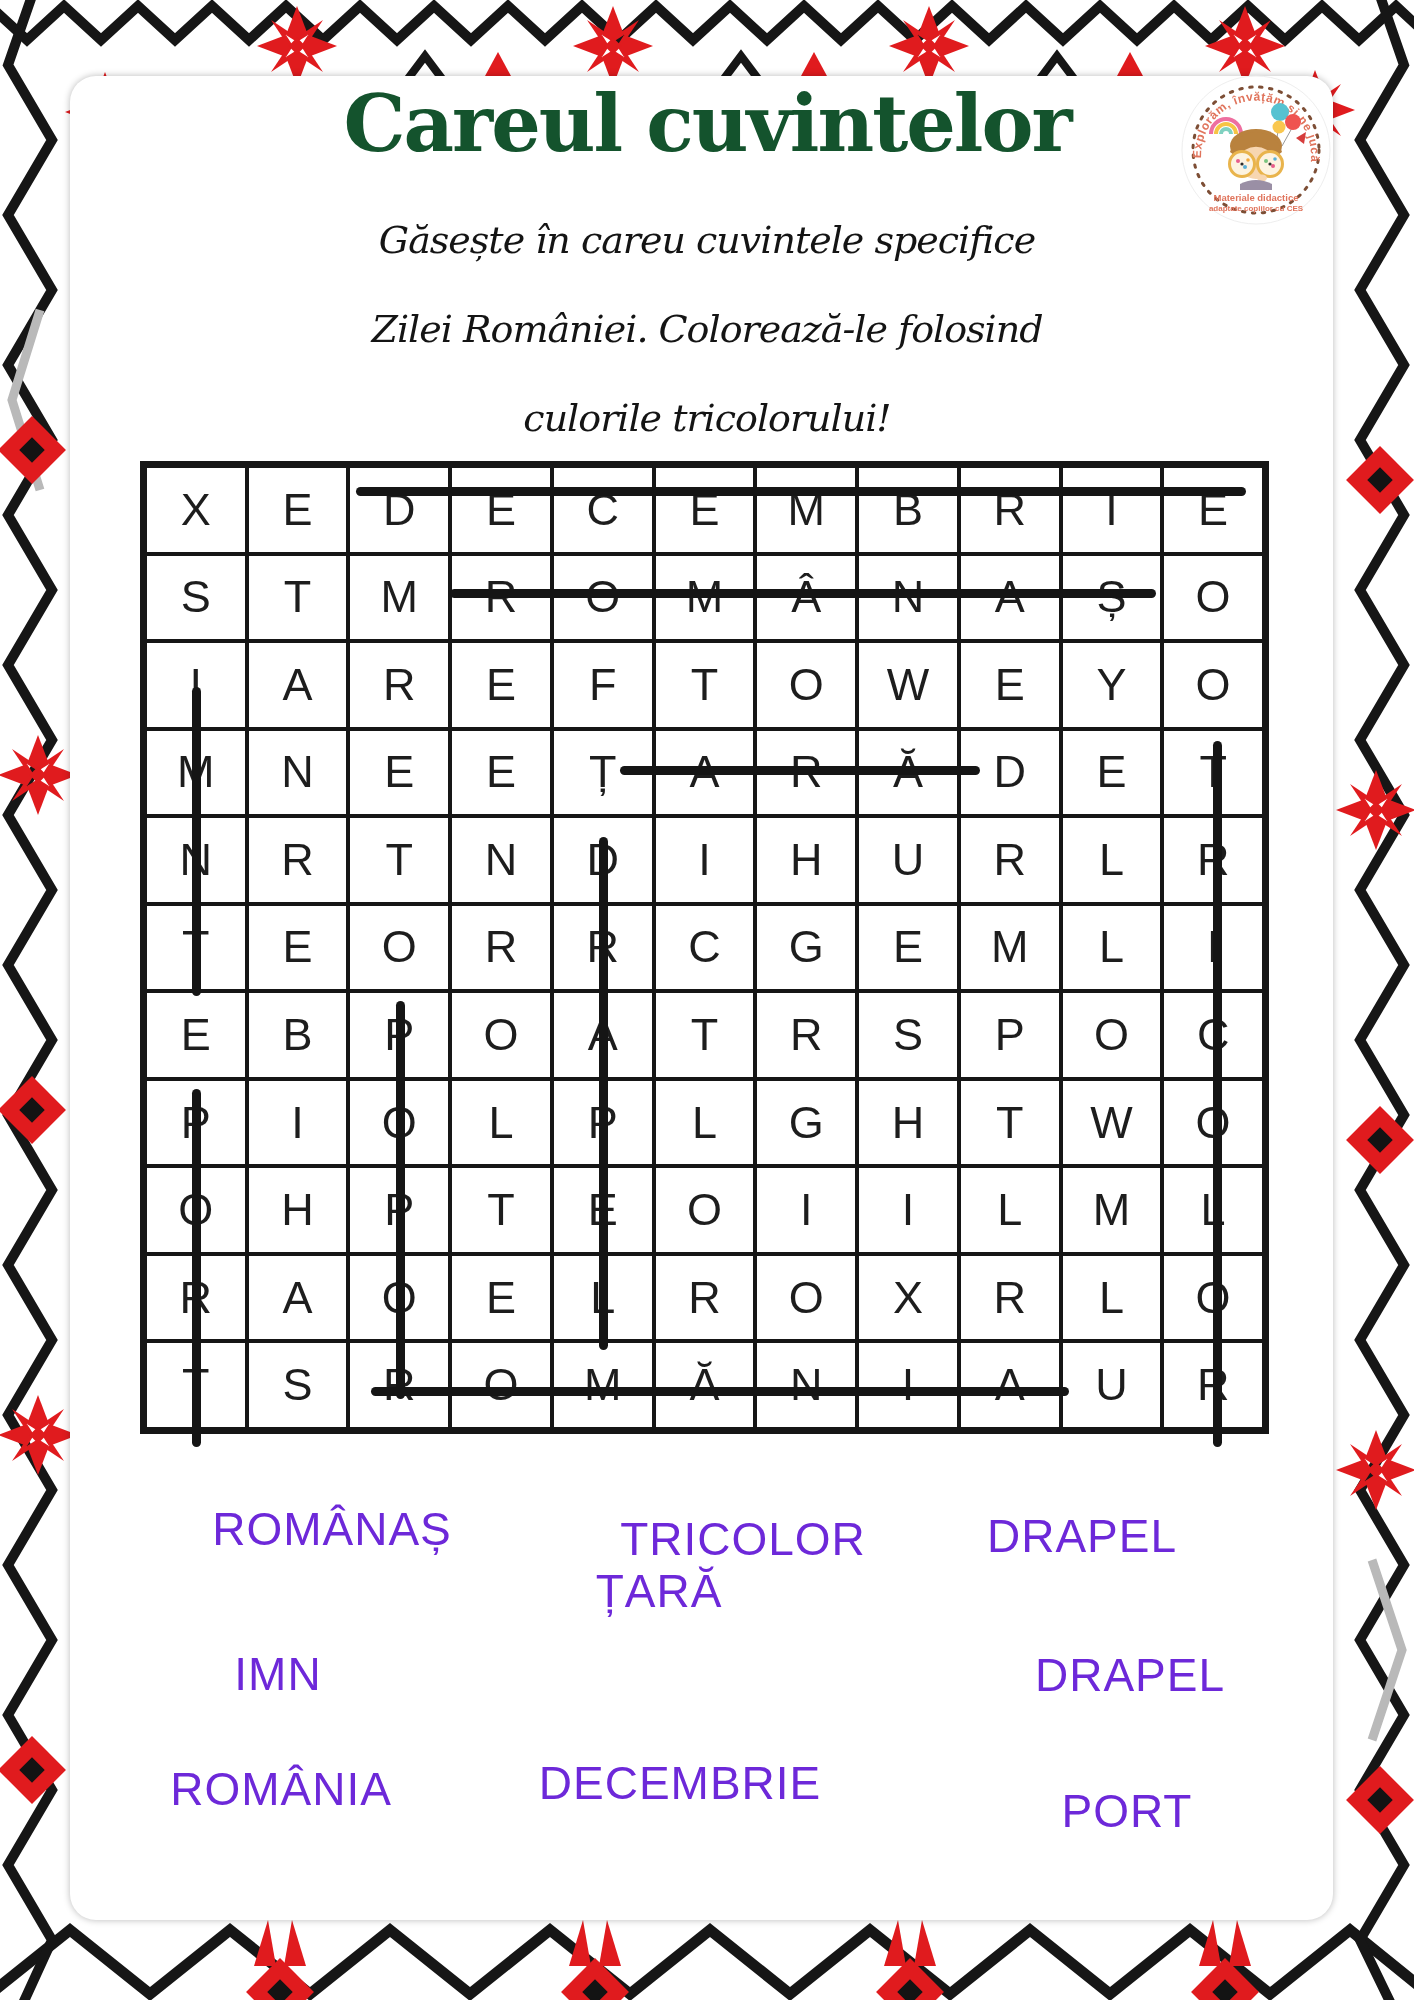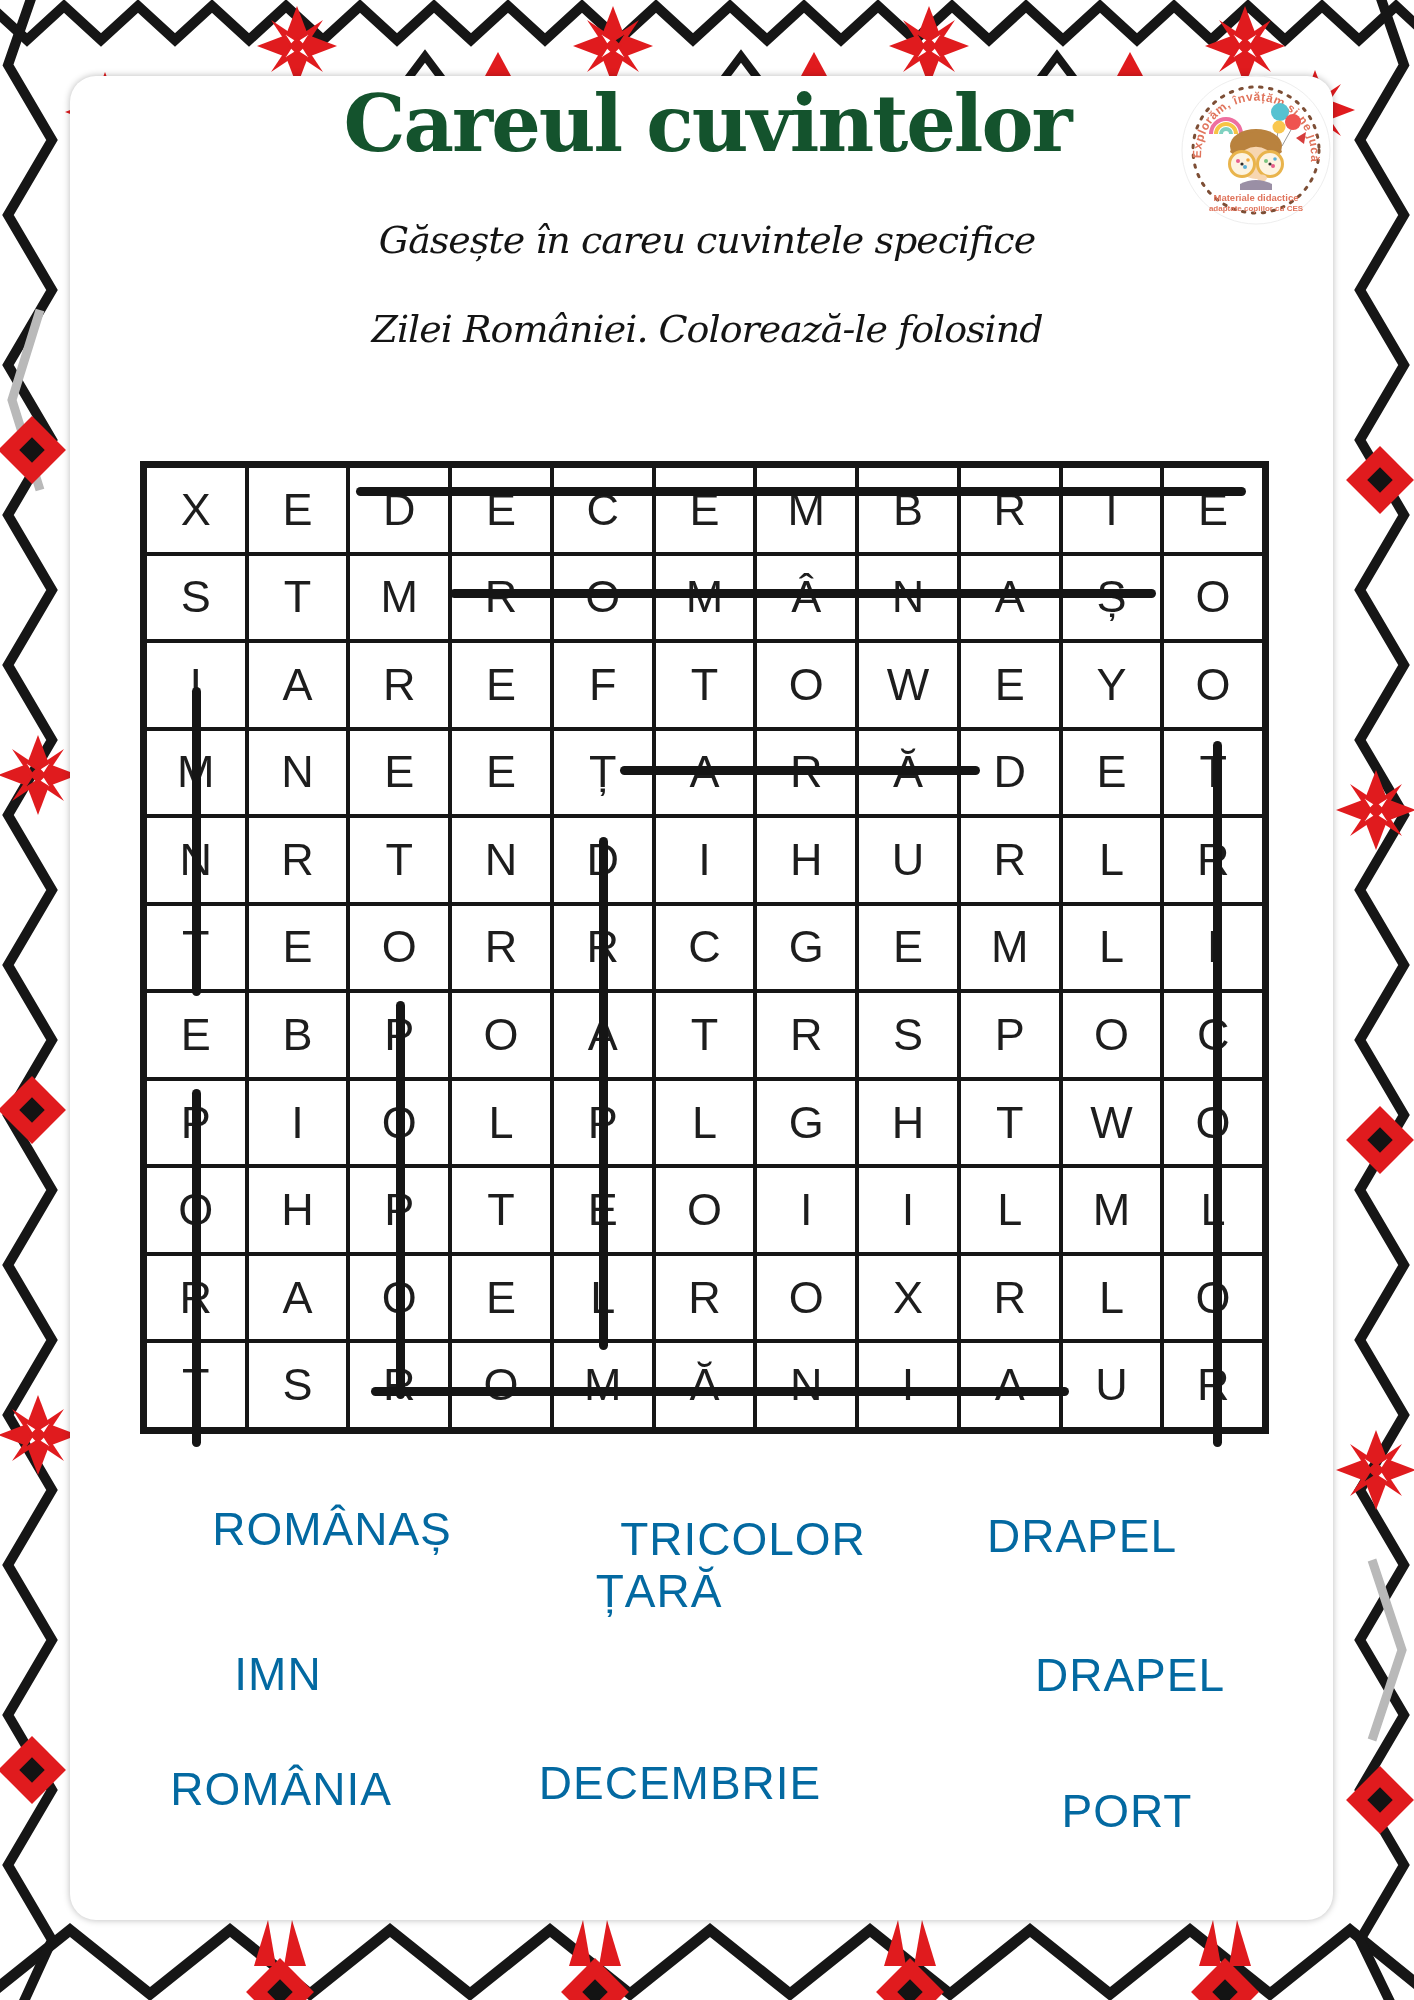--- a/index.html
+++ b/index.html
@@ -38,21 +38,21 @@
   }
   .cell{
     border:2px solid #161616;display:flex;align-items:center;justify-content:center;
     font-size:45px;color:#1d1d1d;font-weight:400;
   }
   #strike-layer{position:absolute;left:0;top:0;z-index:4;}
   .strike{position:absolute;background:#151515;border-radius:5px;}
   
   .word{
     position:absolute;transform:translateX(-50%);z-index:2;
-    font-size:46px;color:#0369a1;letter-spacing:1px;white-space:nowrap;
+    font-size:46px;color:#6d28d9;letter-spacing:1px;white-space:nowrap;
   }
   .w0{left:332px;top:1502px}
   .w1{left:743px;top:1512px}
   .w2{left:1082px;top:1509px}
   .w3{left:278px;top:1647px}
   .w4{left:659px;top:1564px}
   .w5{left:1130px;top:1648px}
   .w6{left:281px;top:1762px}
   .w7{left:680px;top:1756px}
   .w8{left:1127px;top:1784px}
@@ -125,20 +125,21 @@
     <use href="#diam" x="1380" y="1800"></use>
 </svg>
 
 <div class="card"></div>
 
 <div class="title">Careul cuvintelor</div>
 
 <div class="subtitle">
   <div>Găsește în careu cuvintele specifice</div>
   <div>Zilei României. Colorează-le folosind</div>
+  <div>culorile tricolorului!</div>
 </div>
 
 <svg id="logo" width="156" height="156" viewBox="0 0 156 156">
   <circle cx="78" cy="78" r="74" fill="#ffffff" stroke="#eeeeee" stroke-width="1"></circle>
   <circle cx="78" cy="78" r="63" fill="none" stroke="#7d4e35" stroke-width="3" stroke-dasharray="2.5 7.5" stroke-linecap="round"></circle>
   <defs>
       <path id="arcPath" d="M 24 94 A 55 55 0 1 1 132 94"></path>
     </defs>
   <text font-family="Liberation Sans, sans-serif" font-size="12" font-weight="bold" fill="#e0745c" letter-spacing="0.6">
     <textPath href="#arcPath" startOffset="4%">Explorăm, învățăm și ne jucăm</textPath>

